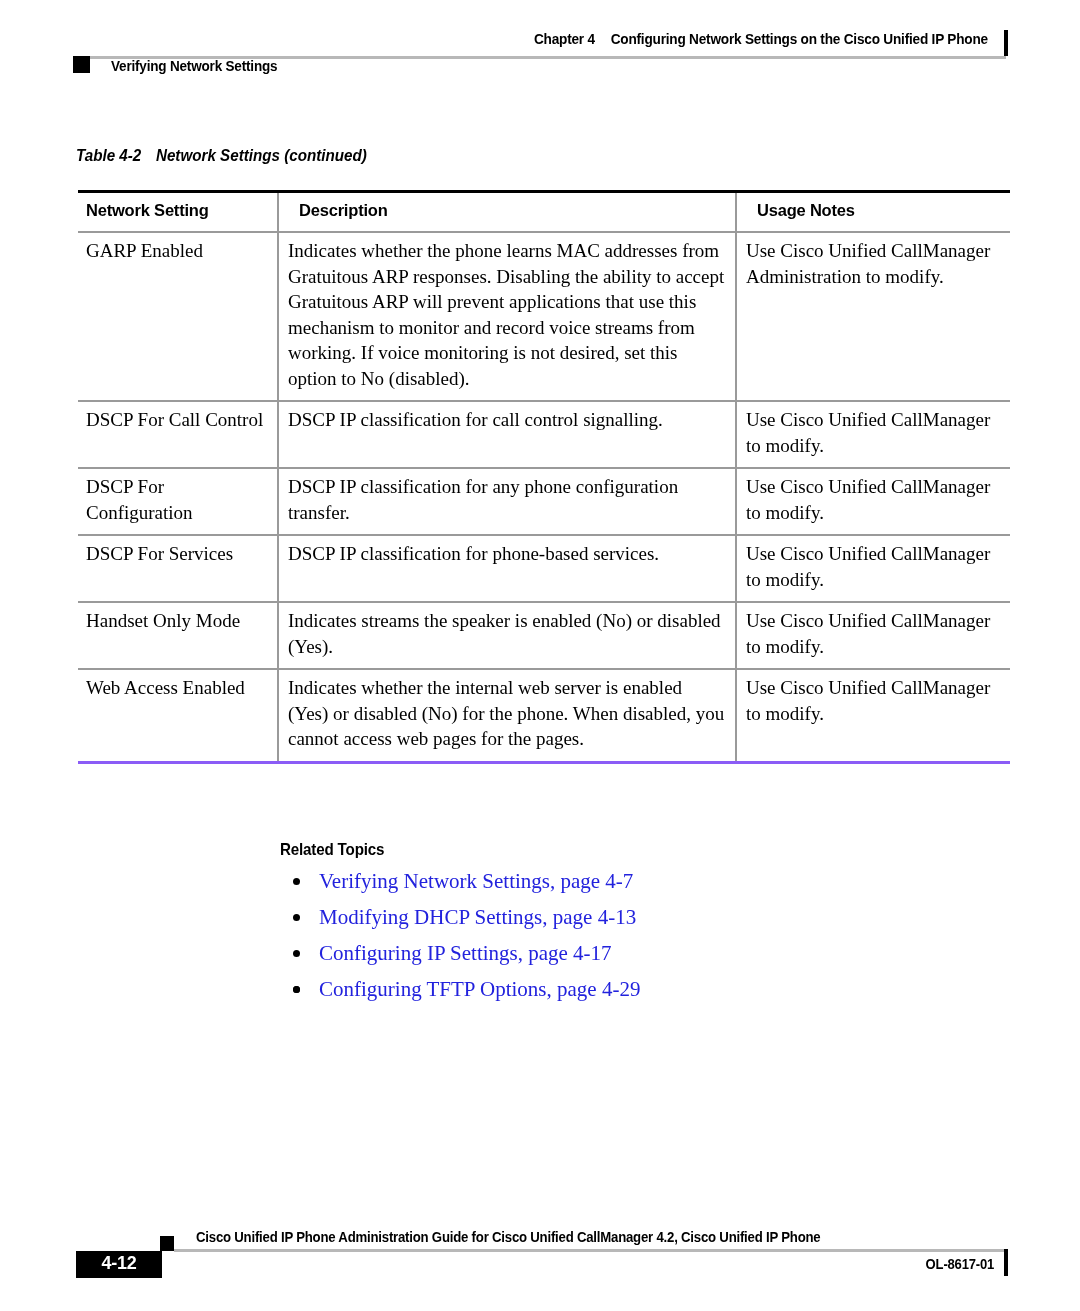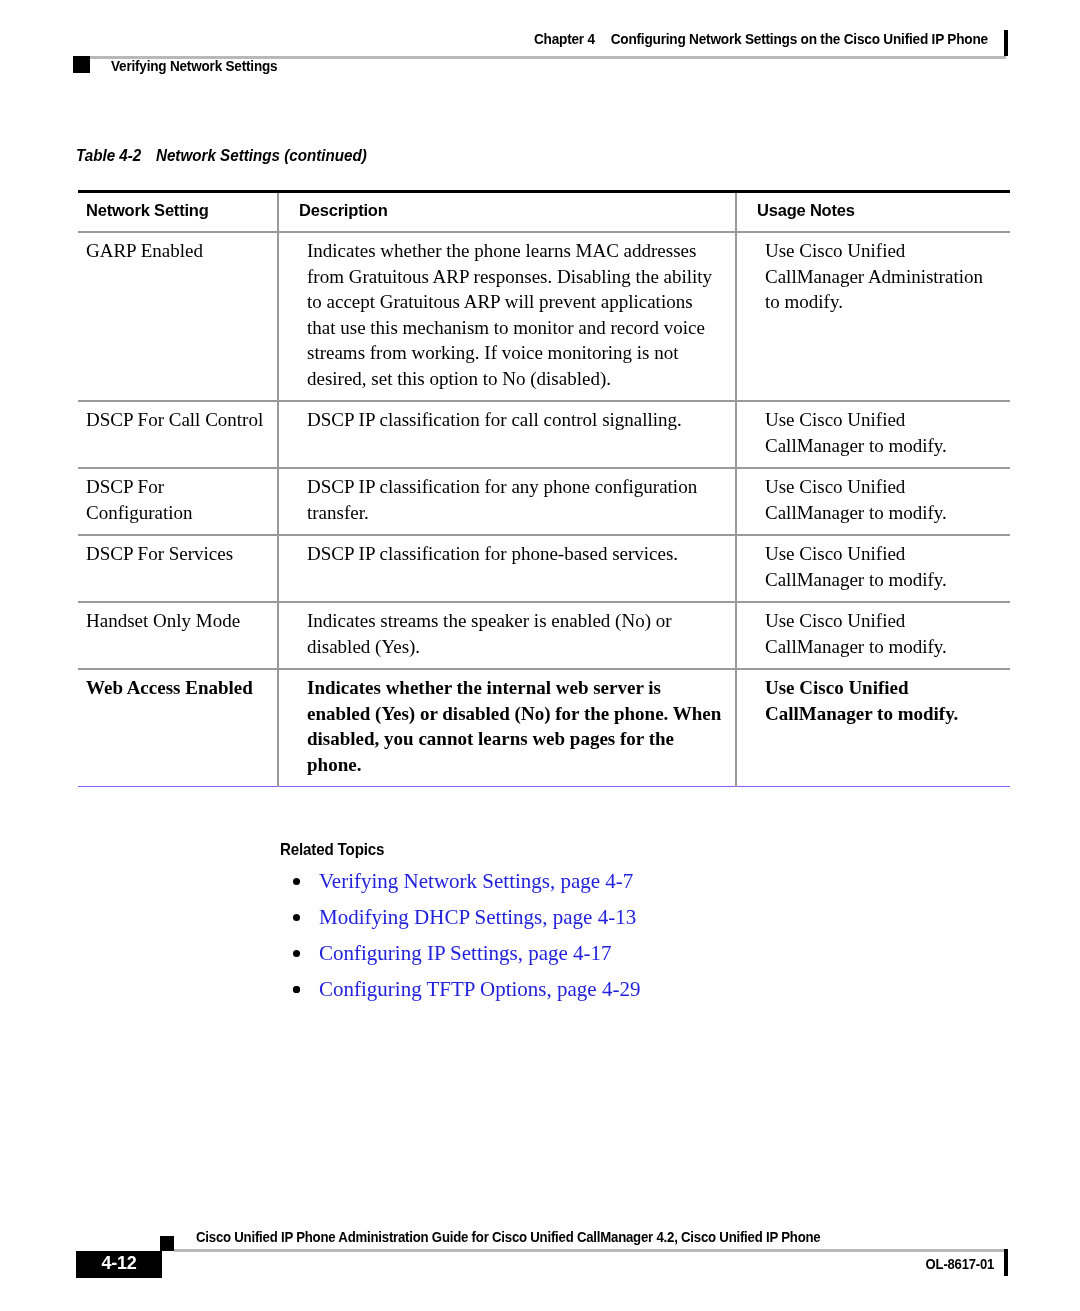--- a/index.html
+++ b/index.html
@@ -125,25 +125,24 @@
     font-size: 19px;
     line-height: 25.5px;
     text-align: left;
     vertical-align: top;
     padding: 5px 10px 9px 8px;
     border-bottom: 2px solid #9a9a9a;
   }
   .settings-table td.col-desc,
   .settings-table td.col-usage {
     border-left: 2px solid #9a9a9a;
-    padding-left: 28px;
+    padding-left: 9px;
   }
   .settings-table tr.last-row td {
-    border-bottom: 1px solid #8b5cf6;
-    font-weight: bold;
+    border-bottom: 3px solid #8b5cf6;
   }
 
   
   .related-topics {
     position: absolute;
     left: 280px;
     top: 840px;
     width: 700px;
   }
   .related-heading {
@@ -302,21 +301,21 @@
       <td class="col-desc">DSCP IP classification for phone-based services.</td>
       <td class="col-usage">Use Cisco Unified CallManager to modify.</td>
     </tr>
     <tr>
       <td class="col-setting">Handset Only Mode</td>
       <td class="col-desc">Indicates streams the speaker is enabled (No) or disabled (Yes).</td>
       <td class="col-usage">Use Cisco Unified CallManager to modify.</td>
     </tr>
     <tr class="last-row">
       <td class="col-setting">Web Access Enabled</td>
-      <td class="col-desc">Indicates whether the internal web server is enabled (Yes) or disabled (No) for the phone. When disabled, you cannot learns web pages for the phone.</td>
+      <td class="col-desc">Indicates whether the internal web server is enabled (Yes) or disabled (No) for the phone. When disabled, you cannot access web pages for the pages.</td>
       <td class="col-usage">Use Cisco Unified CallManager to modify.</td>
     </tr>
   </tbody>
 </table>
 
 <div class="related-topics">
   <div class="related-heading">Related Topics</div>
   <ul class="related-list">
     <li>
       <span class="bullet"></span>

